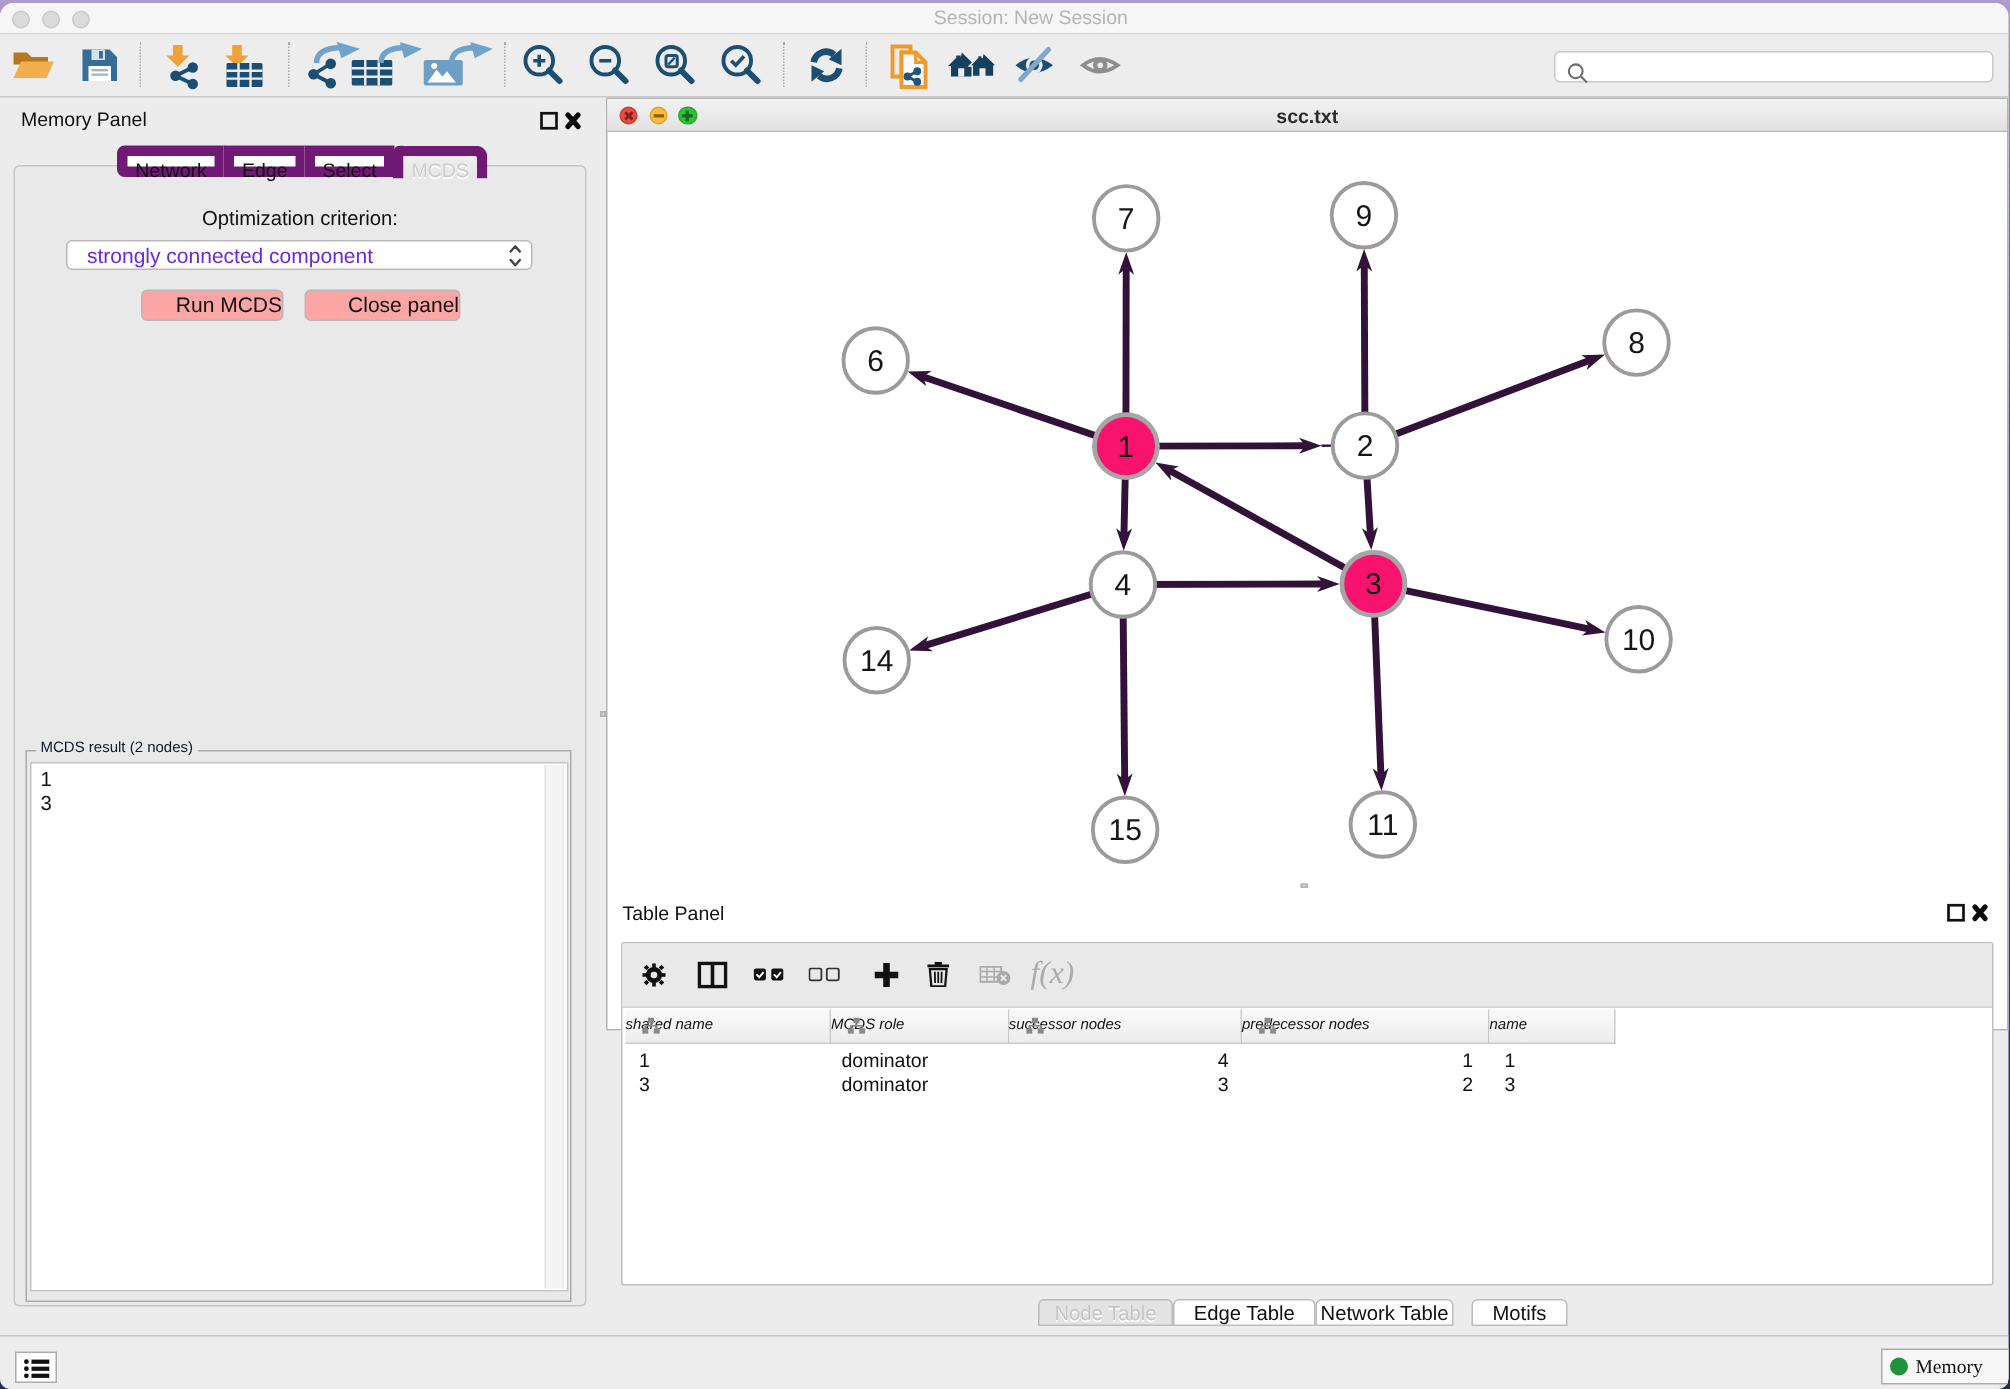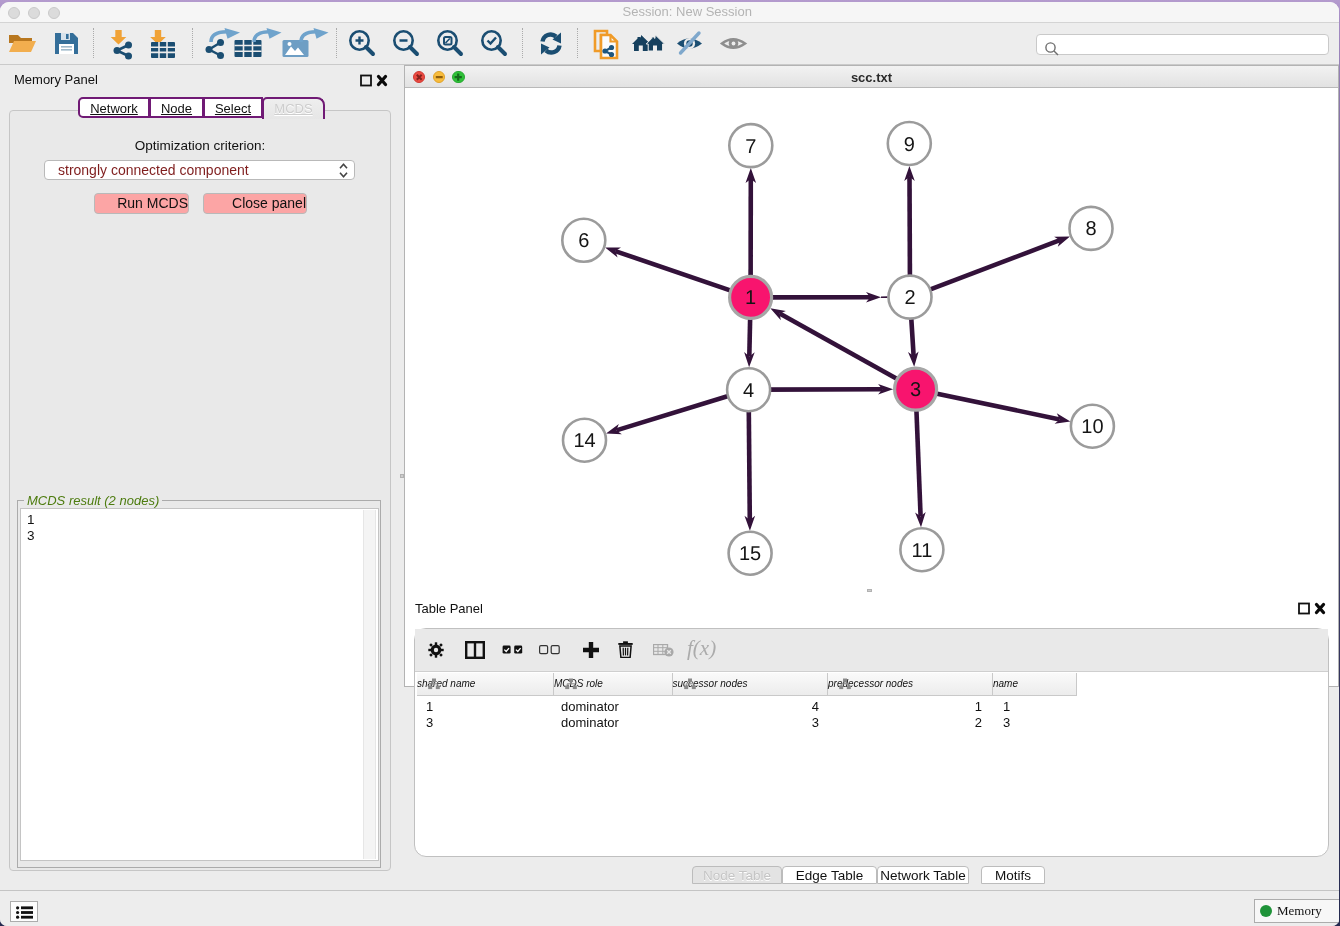--- a/index.html
+++ b/index.html
@@ -9,37 +9,37 @@
 #titlebar { position:absolute; left:0; top:0; width:100%; height:21px; background:#F6F6F6; border-bottom:1px solid #D4D4D4;padding-left:18px; }
 .tl { position:absolute; top:4.5px; width:12px; height:12px; border-radius:50%; background:#DBDBDB; border:1px solid #C9C9C9; }
 #title-text { position:absolute; top:2px; width:100%; text-align:center; font-size:13px; color:#B4B4B4; }
 #toolbar { position:absolute; left:0; top:21px; width:100%; height:42px; background:#EDEDED; border-bottom:1px solid #CACACA; }
 .tbi { position:absolute; top:5px; }
 .tsep { position:absolute; top:5px; height:30px; border-left:1px dotted #ABABAB; }
 #search { position:absolute; left:1036px; top:11px; width:293px; height:21px; background:#fff; border:1px solid #C9C9C9; border-radius:4px; }
 #cp-title { position:absolute; left:14px; top:70px; font-size:13px; color:#111; }
 .wicons { position:absolute; }
 #cp-tabs { position:absolute; left:78px; top:95px; height:21px; z-index:5; }
-.tab { position:absolute; top:0; height:21px; border:2px solid #701a75; background:#fff; font-size:13px; color:#111; text-align:center; line-height:20px;text-decoration:underline; }
+.tab { position:absolute; top:0; height:21px; border:7px solid #701a75; background:#fff; font-size:13px; color:#111; text-align:center; line-height:20px; }
 .tab.sel { background:linear-gradient(180deg,#EEEEEE,#E6E6E6); color:#CDCDCD; text-shadow:0 1px 0 #fff; border-radius:5px 8px 0 0; height:22px; border-bottom:none; }
 #cp-box { position:absolute; left:9px; top:108px; width:382px; height:761px; background:#E9E9E9; border:1px solid #C6C6C6; border-radius:4px; }
 #opt-label { position:absolute; left:0; top:135.5px; width:400px; text-align:center; font-size:13.5px; color:#111; }
-#combo { position:absolute; left:44px; top:158px; width:311px; height:20px; background:#fff; border:1px solid #B9B9B9; border-radius:4px; font-size:14px; color:#7f1d1d; line-height:18px; padding-left:13px; }
+#combo { position:absolute; left:44px; top:158px; width:311px; height:20px; background:#fff; border:1px solid #B9B9B9; border-radius:4px; font-size:14px; color:#6d28d9; line-height:18px; padding-left:13px; }
 .btn { position:absolute; top:190.5px; height:21px; background:#fca5a5; border:1px solid #B9B9B9; border-radius:4px; font-size:14px; color:#111; text-align:right; line-height:19px; }
 #fieldset { position:absolute; left:17px; top:498px; width:364px; height:368px; border:1px solid #ABABAB; }
-#fs-legend { position:absolute; left:6px; top:-8px; background:#E9E9E9; padding:0 3px; font-size:13px; color:#4d7c0f;font-style:italic; }
+#fs-legend { position:absolute; left:6px; top:-8px; background:#E9E9E9; padding:0 3px; font-size:10px; color:#0f172a; }
 #fs-white { position:absolute; left:2px; top:7px; width:359px; height:353px; background:#fff; border:1px solid #C4C4C4; }
 #fs-scroll { position:absolute; right:2px; top:1px; width:13px; height:349px; background:#F4F4F4; border-left:1px solid #E6E6E6; border-right:1px solid #E6E6E6; }
 #fs-text { position:absolute; left:6px; top:3px; font-size:13.5px; color:#111; line-height:16px; }
 #netwin { position:absolute; left:404px; top:63px; width:935px; height:622px; background:#fff; border:1px solid #B3B3B3; }
 #net-titlebar { position:absolute; left:0; top:0; width:100%; height:22px; background:linear-gradient(180deg,#F2F2F2,#E2E2E2); border-bottom:1px solid #B9B9B9; }
 #net-title { position:absolute; top:4px; width:100%; text-align:center; font-size:13px; font-weight:bold; color:#2A2A2A; }
 .mac { position:absolute; top:4.5px; width:12.5px; height:12.5px; border-radius:50%; }
 #tp-title { position:absolute; left:415px; top:598.5px; font-size:13px; color:#111; }
-#tp-box { position:absolute; left:414px; top:626px; width:915px; height:229px; background:#fff; border:1px solid #C0C0C0; border-radius:12px; }
+#tp-box { position:absolute; left:414px; top:626px; width:915px; height:229px; background:#fff; border:1px solid #C0C0C0; border-radius:2px; }
 #tp-toolbar { position:absolute; left:0; top:0; width:100%; height:43px; background:#E9E9E9; border-bottom:1px solid #CFCFCF; }
 .th { position:absolute; top:44px; height:23px; background:linear-gradient(180deg,#FAFAFA,#ECECEC); border-right:1px solid #C9C9C9; border-bottom:1px solid #C9C9C9; font-size:10px; color:#111; text-align:left; line-height:22px;font-style:italic; }
 .thicon { position:absolute; left:11px; top:5px; }
 .td { position:absolute; font-size:13px; color:#111; }
 #tp-tabs { position:absolute; left:692px; top:864px; height:18px; }
 .btab { position:absolute; top:0; height:18px; border:1px solid #BCBCBC; background:#fff; font-size:13.5px; color:#111; text-align:center; line-height:17px; border-radius:4px 4px 0 0; }
 .btab.sel { background:#E3E3E3; color:#C5C5C5; text-shadow:0 1px 0 #fff; }
 #statusbar { position:absolute; left:0; top:888px; width:100%; height:36px; background:#EDEDED; border-top:1px solid #C4C4C4; }
 #sb-btn { position:absolute; left:10px; top:9.5px; width:28px; height:21px; background:#FDFDFD; border:1px solid #ACACAC; }
 #mem-btn { position:absolute; left:1254px; top:7.5px; width:86px; height:24px; background:#F7F7F7; border:1px solid #ACACAC; font-size:13px; color:#111; line-height:21px; padding-left:5px; white-space:nowrap; overflow:hidden;font-family:Liberation Serif, serif; }
@@ -185,21 +185,21 @@
       </svg>
       <div id="search"></div>
       <svg style="position:absolute;left:1044px;top:18px;" width="16" height="16" viewBox="0 0 16 16">
         <circle cx="6.5" cy="6.5" r="4.6" stroke="#6E6E6E" stroke-width="1.4" fill="none"></circle>
         <line x1="10" y1="10" x2="14" y2="14" stroke="#6E6E6E" stroke-width="1.4"></line>
       </svg>
   </div>
   <div id="cp-title">Memory Panel</div>
   <div id="cp-tabs">
     <div class="tab" style="left:0; width:72px; border-radius:5px 0 0 5px;">Network</div>
-    <div class="tab" style="left:71px; width:55px;">Node</div>
+    <div class="tab" style="left:71px; width:55px;">Edge</div>
     <div class="tab" style="left:125px; width:60px;">Select</div>
     <div class="tab sel" style="left:184px; width:63px;">MCDS</div>
   </div>
   <div id="cp-box"></div>
   <div id="opt-label">Optimization criterion:</div>
   <div id="combo">strongly connected component
     <svg width="11" height="15" style="position:absolute; right:5px; top:2px;" viewBox="0 0 11 15">
       <path d="M2 5.2 L5.5 1.2 L9 5.2 M2 9.8 L5.5 13.8 L9 9.8" stroke="#444" stroke-width="1.6" fill="none" stroke-linejoin="round"></path>
     </svg>
   </div>

